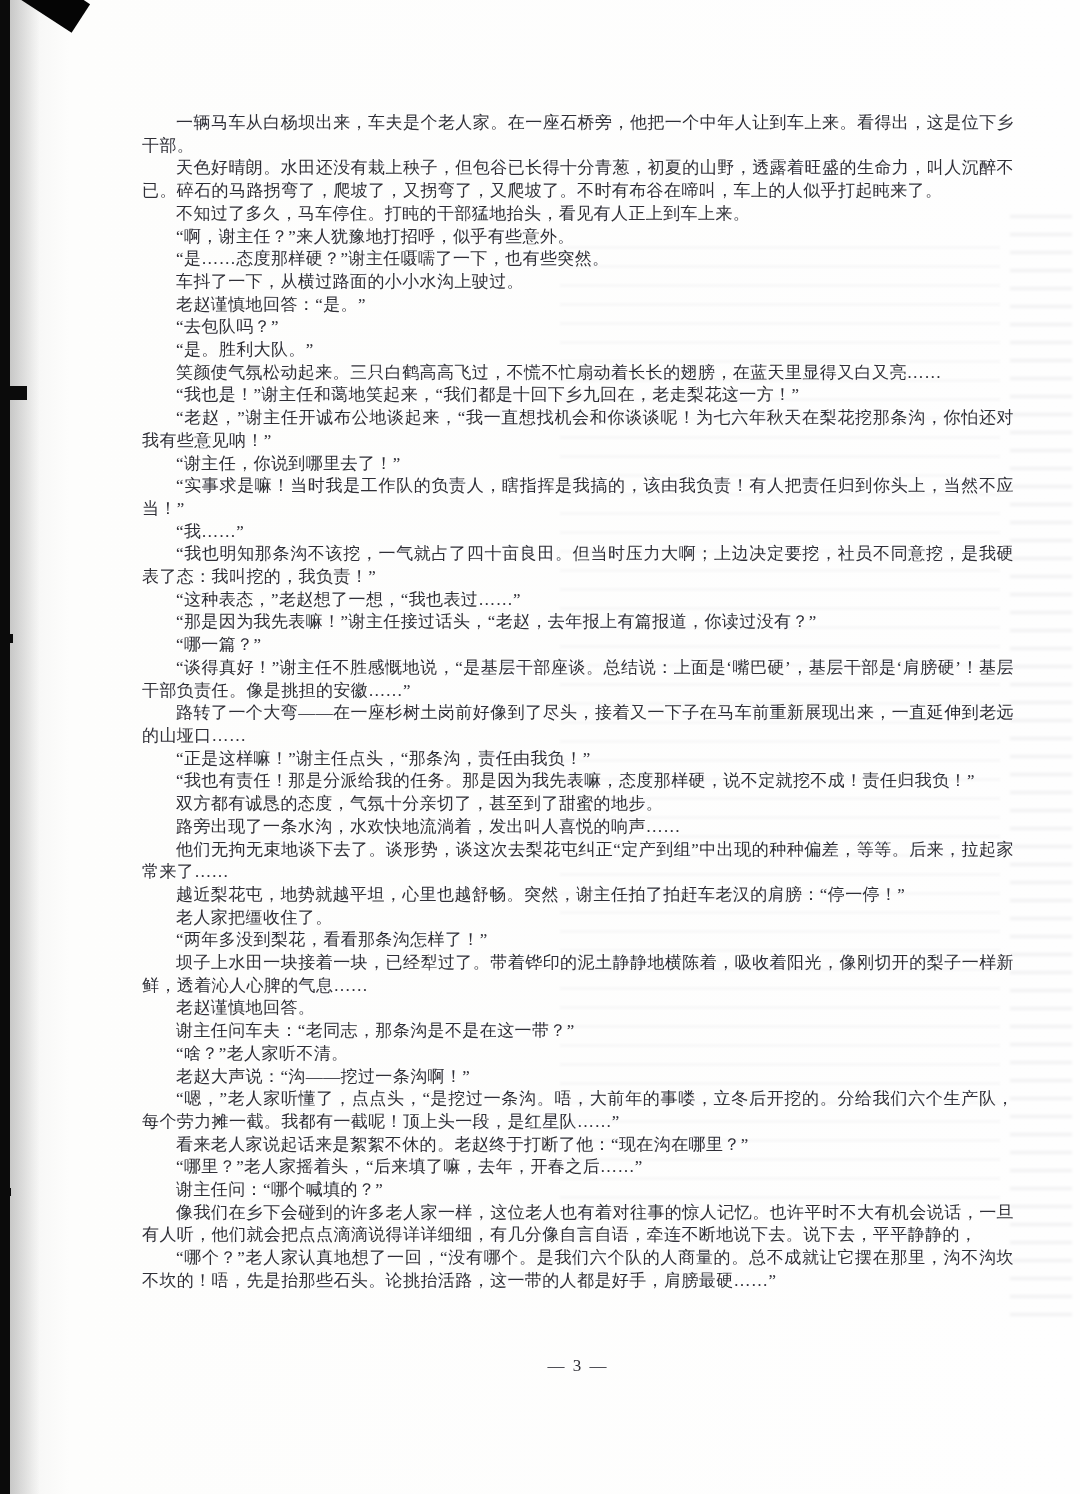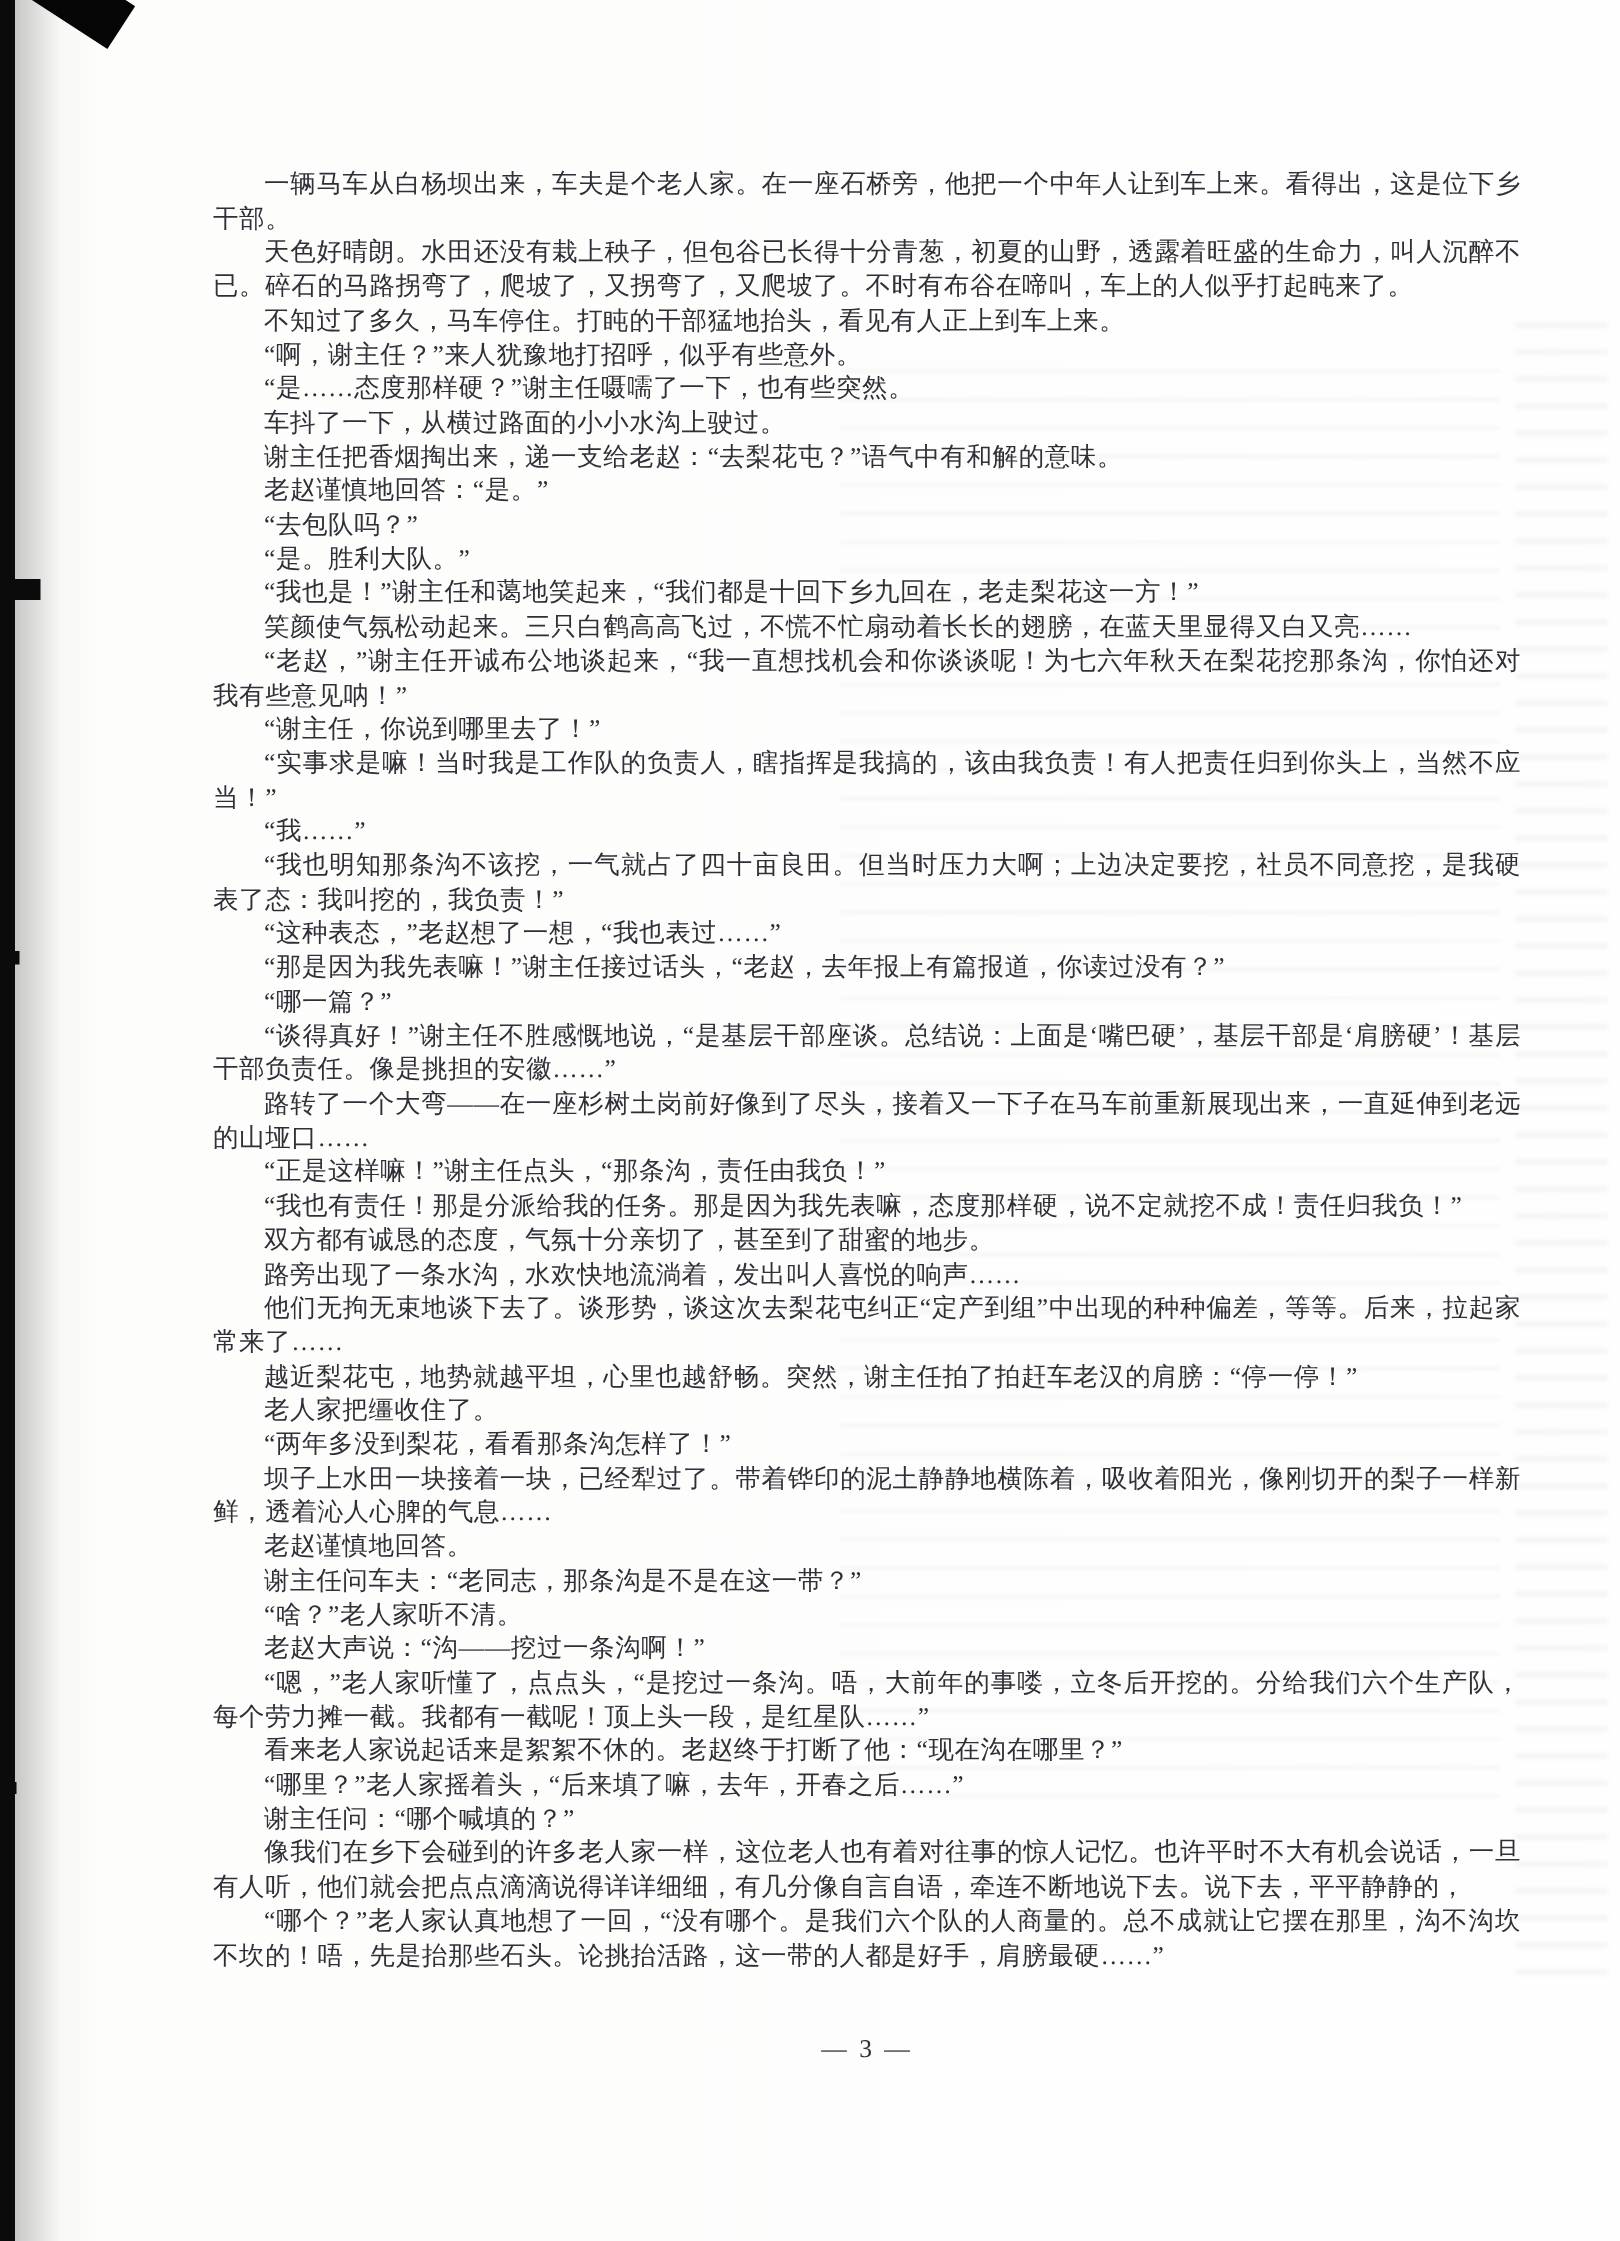--- a/index.html
+++ b/index.html
@@ -97,26 +97,25 @@
   <div class="bleed-mid"></div>
   <div class="bleed-right"></div>
 
   <div class="passage">
       <p class="para">一辆马车从白杨坝出来，车夫是个老人家。在一座石桥旁，他把一个中年人让到车上来。看得出，这是位下乡干部。</p>
       <p class="para">天色好晴朗。水田还没有栽上秧子，但包谷已长得十分青葱，初夏的山野，透露着旺盛的生命力，叫人沉醉不已。碎石的马路拐弯了，爬坡了，又拐弯了，又爬坡了。不时有布谷在啼叫，车上的人似乎打起盹来了。</p>
       <p class="para">不知过了多久，马车停住。打盹的干部猛地抬头，看见有人正上到车上来。</p>
       <p class="para">“啊，谢主任？”来人犹豫地打招呼，似乎有些意外。</p>
       <p class="para">“是……态度那样硬？”谢主任嗫嚅了一下，也有些突然。</p>
       <p class="para">车抖了一下，从横过路面的小小水沟上驶过。</p>
-      <p class="para">谢主任把香烟掏出来，递一支给老赵：“去梨花屯？”语气中有和解的意味。</p>
       <p class="para">老赵谨慎地回答：“是。”</p>
       <p class="para">“去包队吗？”</p>
       <p class="para">“是。胜利大队。”</p>
+      <p class="para">笑颜使气氛松动起来。三只白鹤高高飞过，不慌不忙扇动着长长的翅膀，在蓝天里显得又白又亮……</p>
       <p class="para">“我也是！”谢主任和蔼地笑起来，“我们都是十回下乡九回在，老走梨花这一方！”</p>
-      <p class="para">笑颜使气氛松动起来。三只白鹤高高飞过，不慌不忙扇动着长长的翅膀，在蓝天里显得又白又亮……</p>
       <p class="para">“老赵，”谢主任开诚布公地谈起来，“我一直想找机会和你谈谈呢！为七六年秋天在梨花挖那条沟，你怕还对我有些意见呐！”</p>
       <p class="para">“谢主任，你说到哪里去了！”</p>
       <p class="para">“实事求是嘛！当时我是工作队的负责人，瞎指挥是我搞的，该由我负责！有人把责任归到你头上，当然不应当！”</p>
       <p class="para">“我……”</p>
       <p class="para">“我也明知那条沟不该挖，一气就占了四十亩良田。但当时压力大啊；上边决定要挖，社员不同意挖，是我硬表了态：我叫挖的，我负责！”</p>
       <p class="para">“这种表态，”老赵想了一想，“我也表过……”</p>
       <p class="para">“那是因为我先表嘛！”谢主任接过话头，“老赵，去年报上有篇报道，你读过没有？”</p>
       <p class="para">“哪一篇？”</p>
       <p class="para">“谈得真好！”谢主任不胜感慨地说，“是基层干部座谈。总结说：上面是‘嘴巴硬’，基层干部是‘肩膀硬’！基层干部负责任。像是挑担的安徽……”</p>
       <p class="para">路转了一个大弯——在一座杉树土岗前好像到了尽头，接着又一下子在马车前重新展现出来，一直延伸到老远的山垭口……</p>

